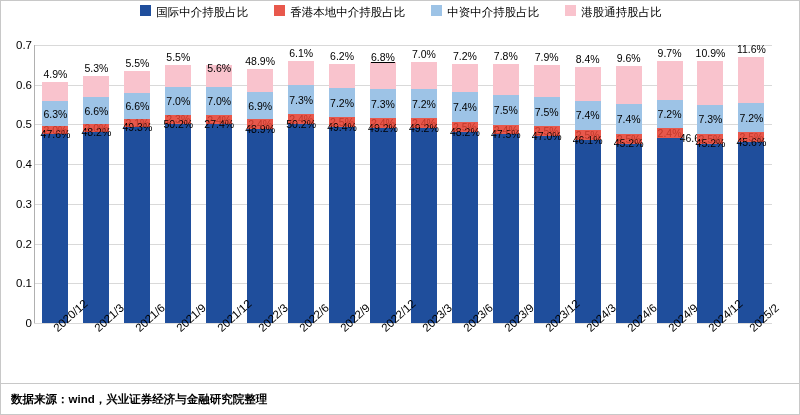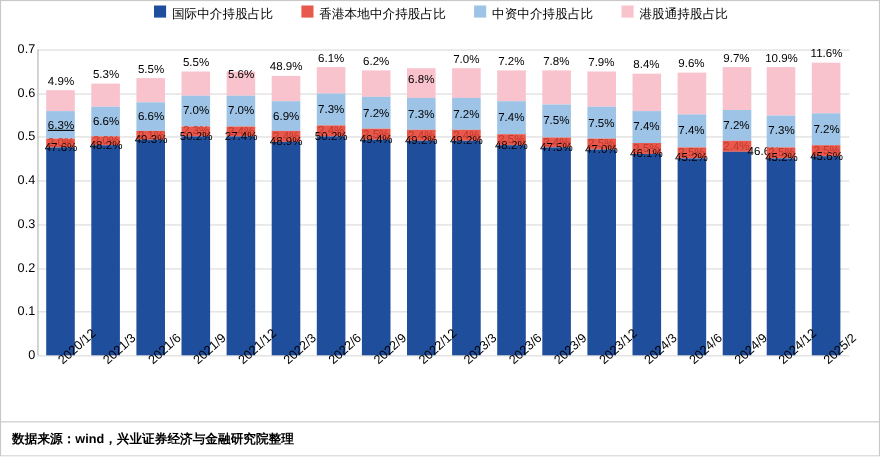--- a/index.html
+++ b/index.html
@@ -201,21 +201,21 @@
     <div id="bars">
         <div class="bar-slot">
           <div class="bar-stack">
             <div class="seg" style="height: 189.04px; background: rgb(31, 78, 156);"></div>
             <div class="seg" style="height: 7.94286px; background: rgb(232, 88, 76);"></div>
             <div class="seg" style="height: 25.02px; background: rgb(157, 195, 230);"></div>
             <div class="seg" style="height: 19.46px; background: rgb(249, 195, 205);"></div>
           </div>
           <div class="seg-label lbl-gj" style="transform: translate(-50%, 0px); top: 82.96px;">47.6%</div>
           <div class="seg-label lbl-hk" style="transform: translate(-50%, -50%); top: 84.9886px;">2.0%</div>
-          <div class="seg-label lbl-zz" style="transform: translate(-50%, -50%); top: 68.5071px; text-decoration: underline;">6.3%</div>
+          <div class="seg-label lbl-zz" style="transform: translate(-50%, -50%); top: 68.5071px;">6.3%</div>
           <div class="seg-label lbl-ggt" style="transform: translate(-50%, 0px); top: 22.5371px;">4.9%</div>
         </div>
         <div class="bar-slot">
           <div class="bar-stack">
             <div class="seg" style="height: 191.423px; background: rgb(31, 78, 156);"></div>
             <div class="seg" style="height: 7.94286px; background: rgb(232, 88, 76);"></div>
             <div class="seg" style="height: 26.2114px; background: rgb(157, 195, 230);"></div>
             <div class="seg" style="height: 21.0486px; background: rgb(249, 195, 205);"></div>
           </div>
           <div class="seg-label lbl-gj" style="transform: translate(-50%, 0px); top: 80.5771px;">48.2%</div>
@@ -298,21 +298,21 @@
         <div class="bar-slot">
           <div class="bar-stack">
             <div class="seg" style="height: 195.394px; background: rgb(31, 78, 156);"></div>
             <div class="seg" style="height: 9.53143px; background: rgb(232, 88, 76);"></div>
             <div class="seg" style="height: 28.9914px; background: rgb(157, 195, 230);"></div>
             <div class="seg" style="height: 27.0057px; background: rgb(249, 195, 205);"></div>
           </div>
           <div class="seg-label lbl-gj" style="transform: translate(-50%, 0px); top: 76.6057px;">49.2%</div>
           <div class="seg-label lbl-hk" style="transform: translate(-50%, -50%); top: 77.84px;">2.4%</div>
           <div class="seg-label lbl-zz" style="transform: translate(-50%, -50%); top: 58.5786px;">7.3%</div>
-          <div class="seg-label lbl-ggt" style="transform: translate(-50%, 0px); top: 21px;">6.8%</div>
+          <div class="seg-label lbl-ggt" style="transform: translate(-50%, 0px); top: 6px; text-decoration: underline;">6.8%</div>
         </div>
         <div class="bar-slot">
           <div class="bar-stack">
             <div class="seg" style="height: 195.394px; background: rgb(31, 78, 156);"></div>
             <div class="seg" style="height: 9.53143px; background: rgb(232, 88, 76);"></div>
             <div class="seg" style="height: 28.5943px; background: rgb(157, 195, 230);"></div>
             <div class="seg" style="height: 27.8px; background: rgb(249, 195, 205);"></div>
           </div>
           <div class="seg-label lbl-gj" style="transform: translate(-50%, 0px); top: 76.6057px;">49.2%</div>
           <div class="seg-label lbl-hk" style="transform: translate(-50%, -50%); top: 77.84px;">2.4%</div>

